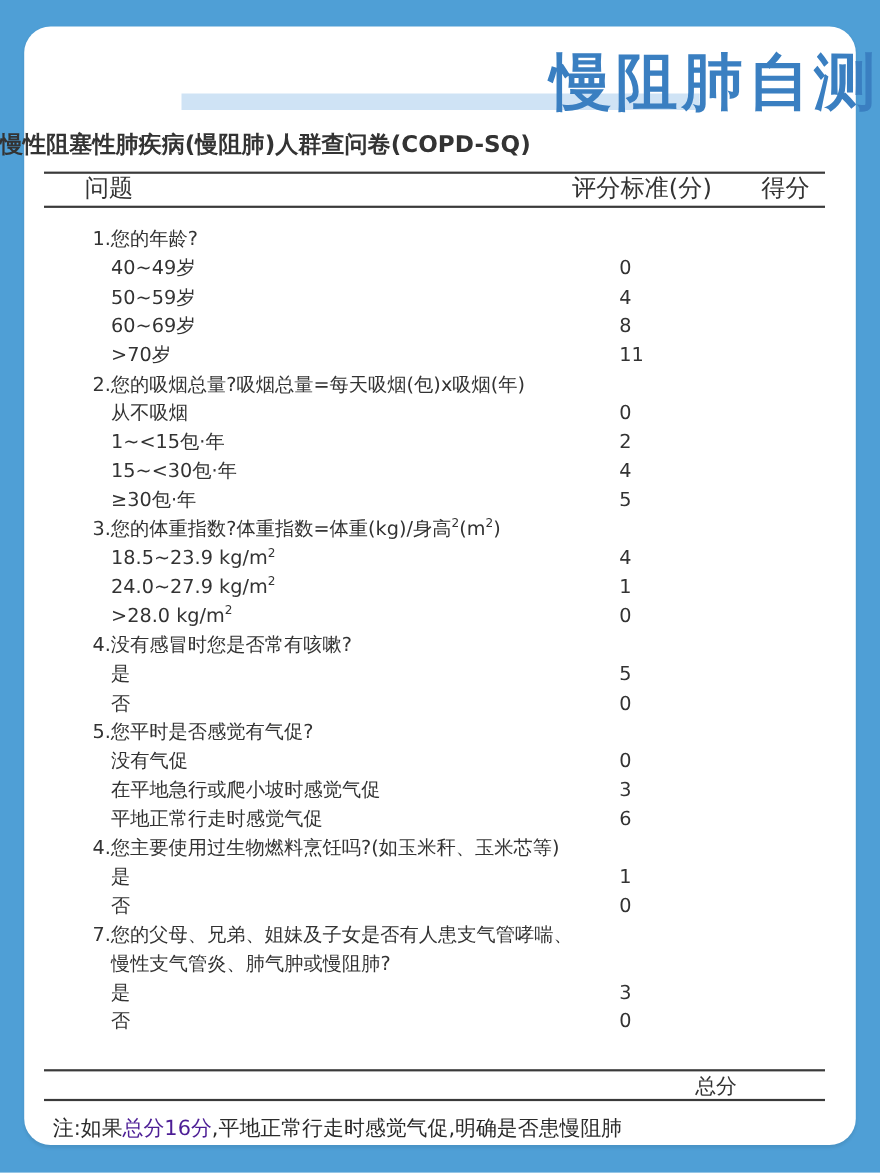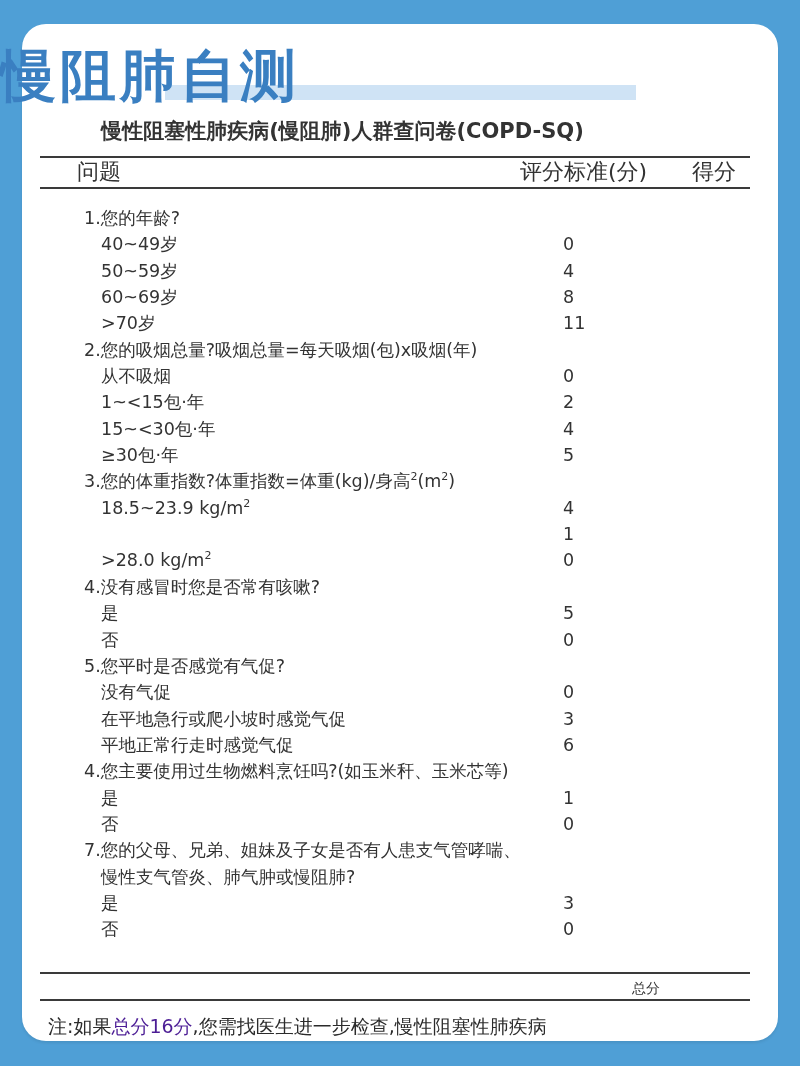--- a/index.html
+++ b/index.html
@@ -12,46 +12,46 @@
   .card {
     position: absolute; left: 22px; top: 24px; width: 756px; height: 1017px;
     background: #ffffff; border-radius: 24px;
     box-shadow: 0 2px 3px rgba(0,0,0,0.08);
   }
   .title-bar {
     position: absolute; left: 165px; top: 85px; width: 471px; height: 15px;
     background: #cfe3f5;
   }
   .title {
-    position: absolute; left: 0; top: 40px; width: 800px; text-align: left;
+    position: absolute; left: 0; top: 40px; width: 800px; text-align: right;
     font-size: 56px; font-weight: bold; color: #3a7fc1; letter-spacing: 4px;
     line-height: 72px;
   }
   .subtitle {
-    position: absolute; left: 0; top: 116px; width: 685px; text-align: center;
+    position: absolute; left: 0; top: 116px; width: 685px; text-align: left;
     font-size: 21px; font-weight: bold; color: #333; line-height: 30px;
   }
   .hline {
     position: absolute; left: 40px; width: 710px; height: 2px; background: #3a3a3a;
   }
   .hdr {
     position: absolute; font-size: 22px; color: #333; line-height: 26px;
   }
   .rows { position: absolute; left: 0; top: 205px; width: 800px; margin-left: 24px; }
   .row {
     position: relative; height: 26.35px; line-height: 26px; font-size: 17.5px; color: #333;
   }
   .row .label { position: absolute; white-space: nowrap; }
   .row.q .label { left: 60px; }
   .row.opt .label { left: 77px; text-align: right; }
   .row.cont .label { left: 77px; }
   .row .score { position: absolute; left: 539px; }
   sup { font-size: 11px; line-height: 0; vertical-align: 7px; }
   .total-label {
-    position: absolute; left: 632px; top: 975px; font-size: 14px; color: #333; line-height: 26px;
+    position: absolute; left: 632px; top: 975px; font-size: 19px; color: #333; line-height: 26px;
   }
   .note {
     position: absolute; left: 48px; top: 1012px; font-size: 19px; color: #2b2b2b; line-height: 28px; white-space: nowrap;
   }
   .note .hl { color: #4c1d95; }
 </style>
 </head>
 <body>
 
 <div class="card"></div>
@@ -108,20 +108,21 @@
     </div>
 
   <div class="row q">
       <span class="label"><span>3.您的体重指数?体重指数=体重(kg)/身高</span><sup>2</sup><span>(m</span><sup>2</sup><span>)</span></span>
     </div>
   <div class="row opt">
       <span class="label"><span>18.5~23.9 kg/m</span><sup>2</sup></span>
       <span class="score">4</span>
     </div>
   <div class="row opt">
+      <span class="label"><span>24.0~27.9 kg/m</span><sup>2</sup></span>
       <span class="score">1</span>
     </div>
   <div class="row opt">
       <span class="label"><span>&gt;28.0 kg/m</span><sup>2</sup></span>
       <span class="score">0</span>
     </div>
 
   <div class="row q">
       <span class="label">4.没有感冒时您是否常有咳嗽?</span>
     </div>
@@ -175,13 +176,13 @@
   <div class="row opt">
       <span class="label">否</span>
       <span class="score">0</span>
     </div>
 </div>
 
 <div class="hline" style="top:972px"></div>
 <div class="total-label">总分</div>
 <div class="hline" style="top:999px"></div>
 
-<div class="note"><span>注:如果</span><span class="hl">总分16分</span><span>,您需找医生进一步检查,慢性阻塞性肺疾病</span></div>
+<div class="note"><span>注:如果</span><span class="hl">总分16分</span><span>,平地正常行走时感觉气促,明确是否患慢阻肺</span></div>
 
 </body></html>

